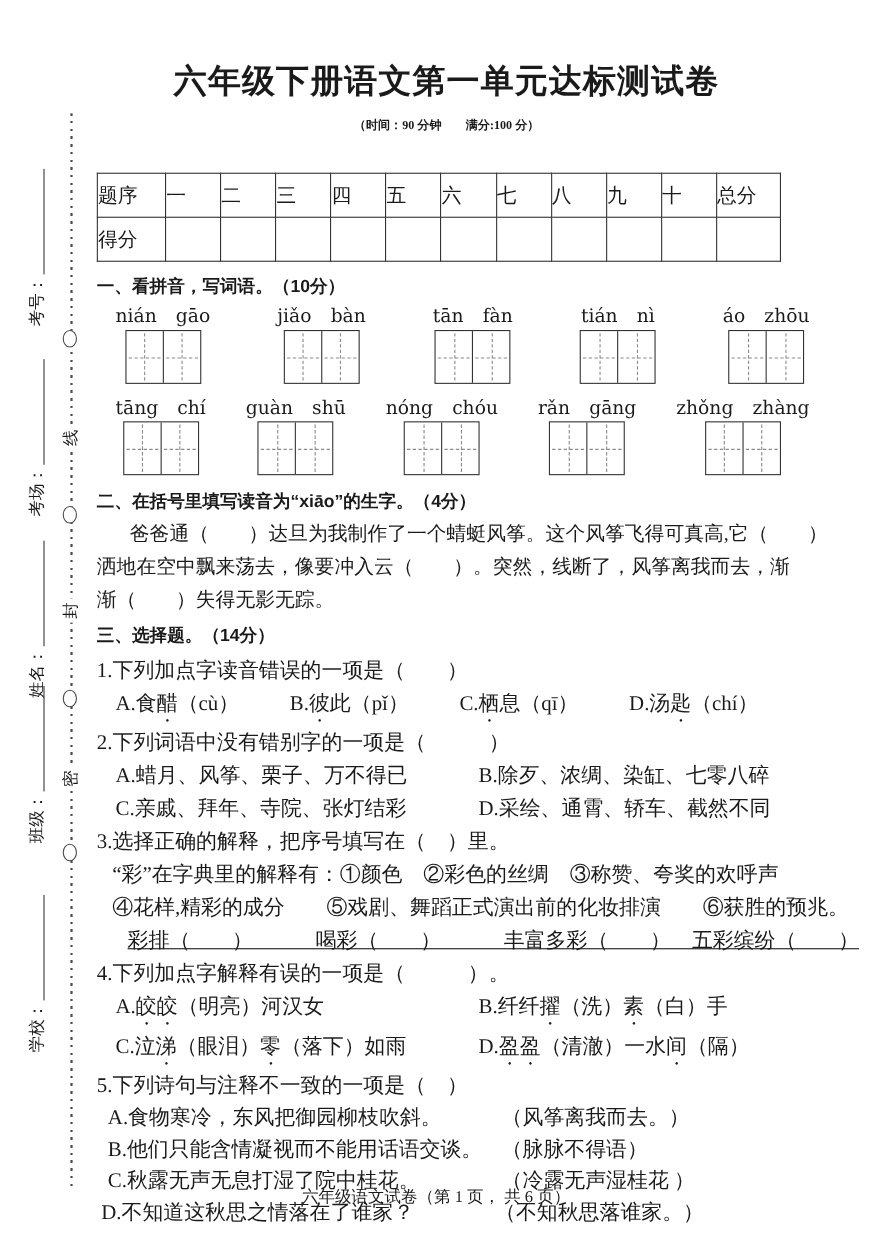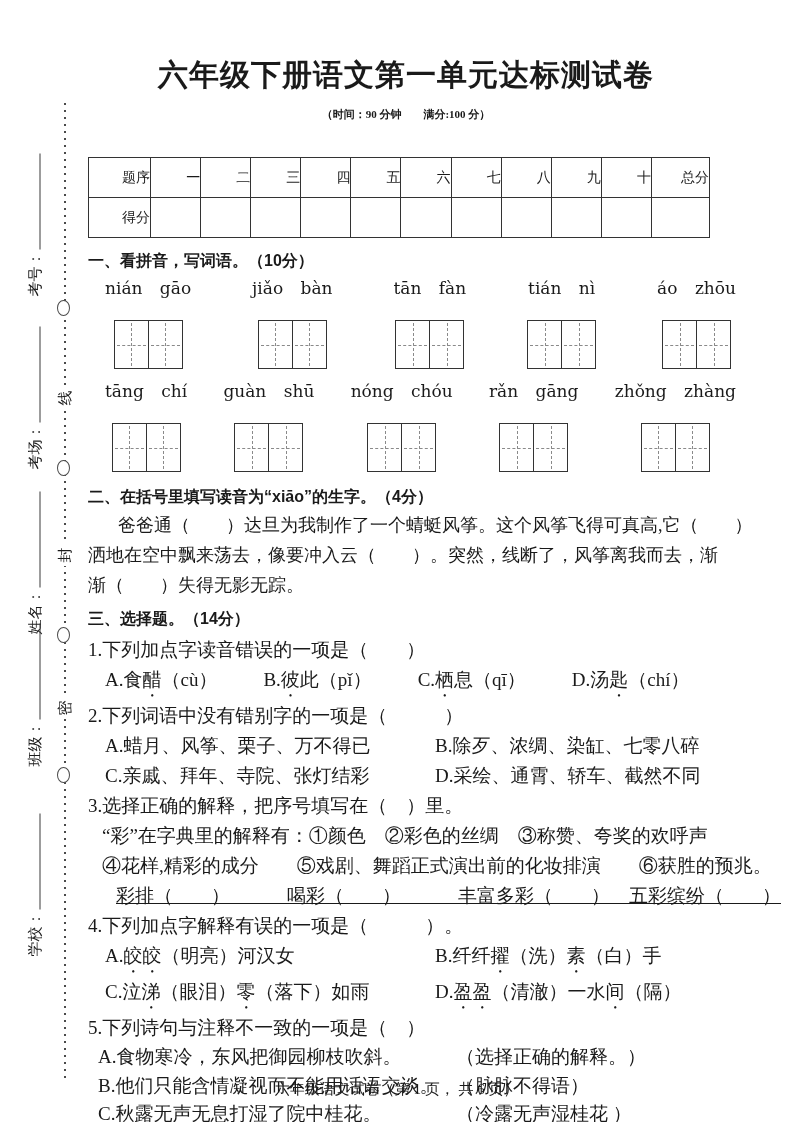--- a/index.html
+++ b/index.html
@@ -45,32 +45,32 @@
     font-family:"Liberation Sans","DejaVu Sans",sans-serif;
     font-weight:bold; font-size:30px; line-height:42px; letter-spacing:1px;
   }
   .subtitle {
     margin:8px 0 0 -28px; text-align:center;
     font-size:11px; font-weight:bold; line-height:20px;
   }
 
   table.score { border-collapse:collapse; table-layout:fixed; width:622px; margin-top:33px; }
   table.score td {
-    border:1.6px solid #333; height:39px; text-align:right;
-    font-size:14px; padding:0; overflow:hidden;
+    border:1.6px solid #333; height:39px; text-align:left;
+    font-size:18px; padding:0; overflow:hidden;
   }
 
   .sec-h {
     font-family:"Liberation Sans","DejaVu Sans",sans-serif;
     font-weight:bold; font-size:16px; line-height:26px; margin-top:10px;
   }
 
   .pinyin-row { display:flex; justify-content:space-between; padding:0 16px 0 17px; }
   .pinyin-row.second { margin-top:8px; }
-  .pgroup { display:flex; flex-direction:column; align-items:center;gap:20px; }
+  .pgroup { display:flex; flex-direction:column; align-items:center; }
   .plabel {
     font-family:"DejaVu Serif",serif; font-size:17px; line-height:24px;
     white-space:nowrap; word-spacing:12px; margin-top:2px;
   }
   .wgrid { display:flex; border:1.5px solid #333; }
   .wcell { width:33px; height:47px; position:relative; }
   .wcell + .wcell { border-left:1.5px solid #333; }
   .wcell::before {
     content:""; position:absolute; left:50%; top:2px; bottom:2px; border-left:1px dashed #8a8a8a;
   }
@@ -308,21 +308,21 @@
       <span>B.纤纤<span class="em-dot">擢</span>（洗）<span class="em-dot">素</span>（白）手</span>
     </div>
     <div class="opt-2col">
       <span class="col-a">C.泣<span class="em-dot">涕</span>（眼泪）<span class="em-dot">零</span>（落下）如雨</span>
       <span>D.<span class="em-dot">盈盈</span>（清澈）一水<span class="em-dot">间</span>（隔）</span>
     </div>
 
     <div class="q-stem">5.下列诗句与注释不一致的一项是（　）</div>
     <div class="q5-row">
       <span class="left">A.食物寒冷，东风把御园柳枝吹斜。</span>
-      <span>（选择正确的解释。）</span>
+      <span>（风筝离我而去。）</span>
     </div>
     <div class="q5-row">
       <span class="left">B.他们只能含情凝视而不能用话语交谈。</span>
       <span>（脉脉不得语）</span>
     </div>
     <div class="q5-row">
       <span class="left">C.秋露无声无息打湿了院中桂花。</span>
       <span>（冷露无声湿桂花 ）</span>
     </div>
     <div class="q5-row" style="padding-left:4px;">

